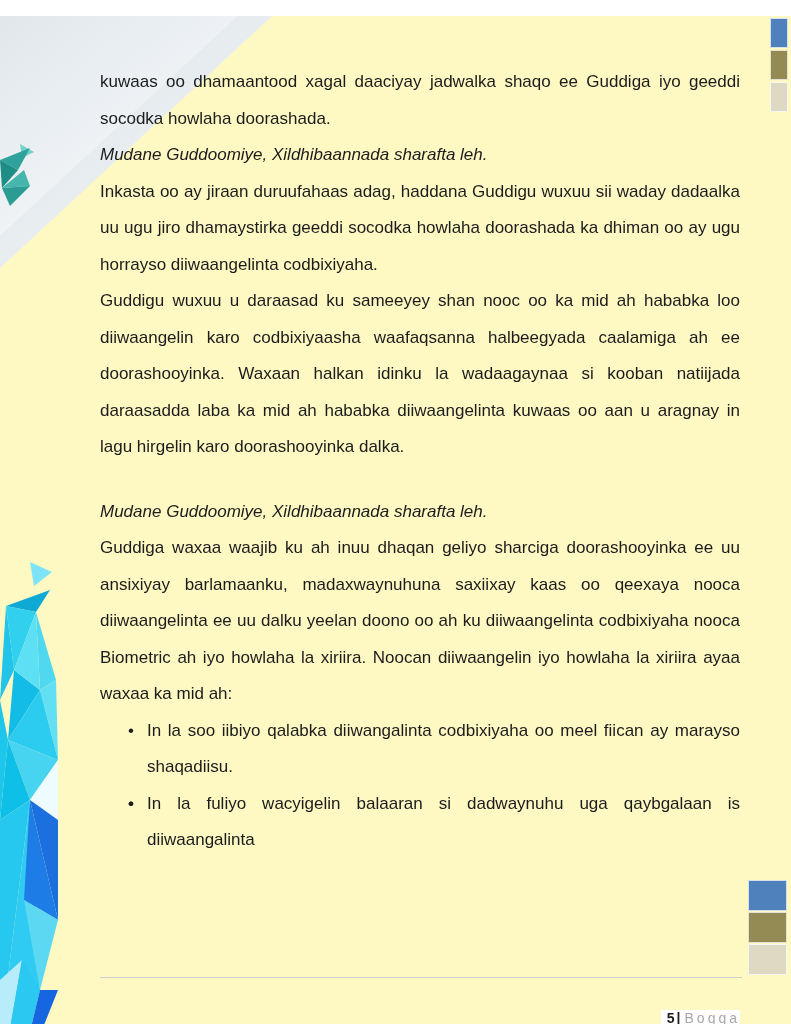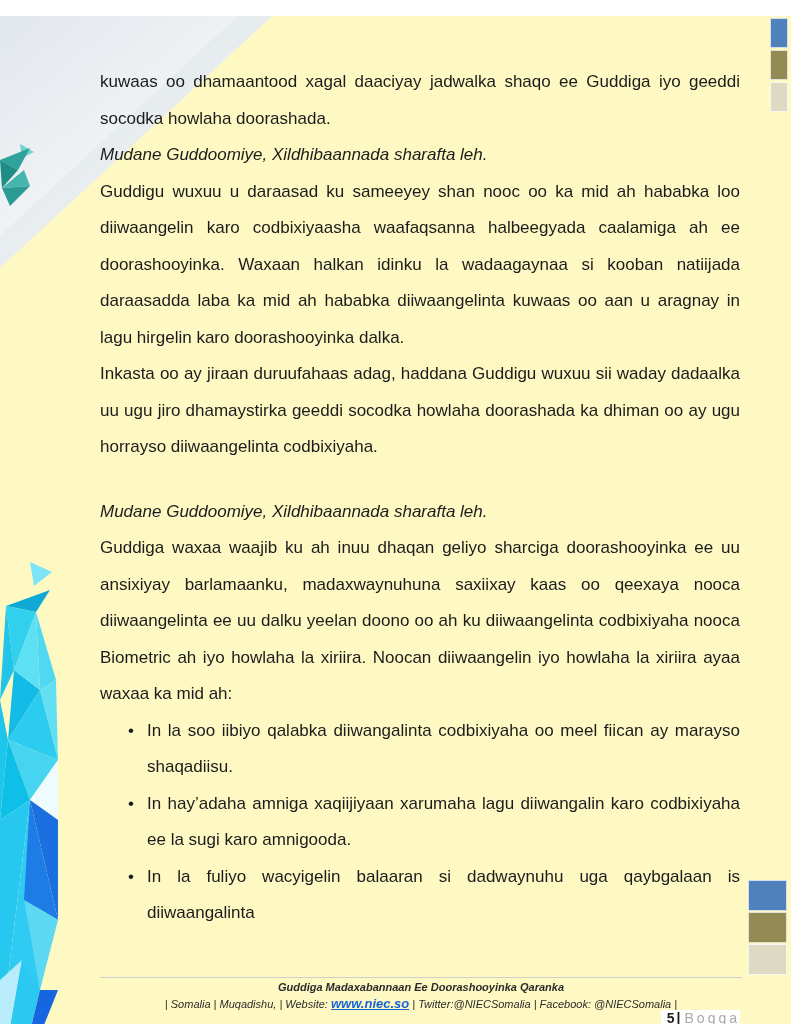--- a/index.html
+++ b/index.html
@@ -107,47 +107,40 @@
 
   <div class="sq-group bottom">
     <div class="sq" style="background-color: rgb(79, 129, 189);"></div>
     <div class="sq" style="background-color: rgb(148, 138, 84);"></div>
     <div class="sq" style="background-color: rgb(221, 217, 195);"></div>
   </div>
 
   <main class="textblock">
     <p class="body">kuwaas oo dhamaantood xagal daaciyay jadwalka shaqo ee Guddiga iyo geeddi socodka howlaha doorashada.</p>
     <p class="heading">Mudane Guddoomiye, Xildhibaannada sharafta leh.</p>
+    <p class="body">Inkasta oo ay jiraan duruufahaas adag, haddana Guddigu wuxuu sii waday dadaalka uu ugu jiro dhamaystirka geeddi socodka howlaha doorashada ka dhiman  oo ay ugu horrayso diiwaangelinta codbixiyaha.</p>
     <p class="body">Guddigu wuxuu u daraasad ku sameeyey shan nooc oo ka mid ah hababka loo diiwaangelin karo codbixiyaasha waafaqsanna halbeegyada caalamiga ah ee doorashooyinka.  Waxaan halkan idinku la wadaagaynaa si kooban natiijada daraasadda laba ka mid ah hababka diiwaangelinta kuwaas oo aan u aragnay in lagu hirgelin karo doorashooyinka dalka.</p>
-    <p class="body">Inkasta oo ay jiraan duruufahaas adag, haddana Guddigu wuxuu sii waday dadaalka uu ugu jiro dhamaystirka geeddi socodka howlaha doorashada ka dhiman  oo ay ugu horrayso diiwaangelinta codbixiyaha.</p>
     <p class="heading spaced">Mudane Guddoomiye, Xildhibaannada sharafta leh.</p>
     <p class="body">Guddiga waxaa waajib ku ah inuu dhaqan geliyo sharciga doorashooyinka ee uu ansixiyay barlamaanku, madaxwaynuhuna saxiixay kaas oo qeexaya nooca diiwaangelinta ee uu dalku yeelan doono oo ah ku diiwaangelinta codbixiyaha nooca Biometric ah iyo howlaha la xiriira. Noocan diiwaangelin iyo howlaha la xiriira ayaa waxaa ka mid ah:</p>
 
     <ul class="bullets">
       <li>
         <span class="marker">•</span>
         <span class="btext">In la soo iibiyo qalabka diiwangalinta codbixiyaha  oo meel fiican ay marayso shaqadiisu.</span>
       </li>
       <li>
         <span class="marker">•</span>
-        <span class="btext">In hay’adaha amniga xaqiijiyaan xarumaha lagu diiwangalin karo codbixiyaha ee la sugi karo amnigooda.</span>
       </li>
       <li>
         <span class="marker">•</span>
         <span class="btext">In la fuliyo wacyigelin balaaran si dadwaynuhu uga qaybgalaan is diiwaangalinta</span>
       </li>
     </ul>
   </main>
 
   <div class="footer-rule"></div>
 
-  <div class="footer-center">
-    <div class="org-line">Guddiga Madaxabannaan Ee Doorashooyinka Qaranka</div>
-    <div class="contact-line">
-      <span>| Somalia | Muqadishu, | Website: </span><a class="weblink" href="#" style="color: rgb(21, 101, 216);">www.niec.so</a><span> | Twitter:@NIECSomalia | Facebook: @NIECSomalia |</span>
-    </div>
-  </div>
 
   <div class="pagenum">
     <span class="num">5</span><span class="sep">|</span><span class="word">Bogga</span>
   </div>
 
 </div>
 
 </body></html>

